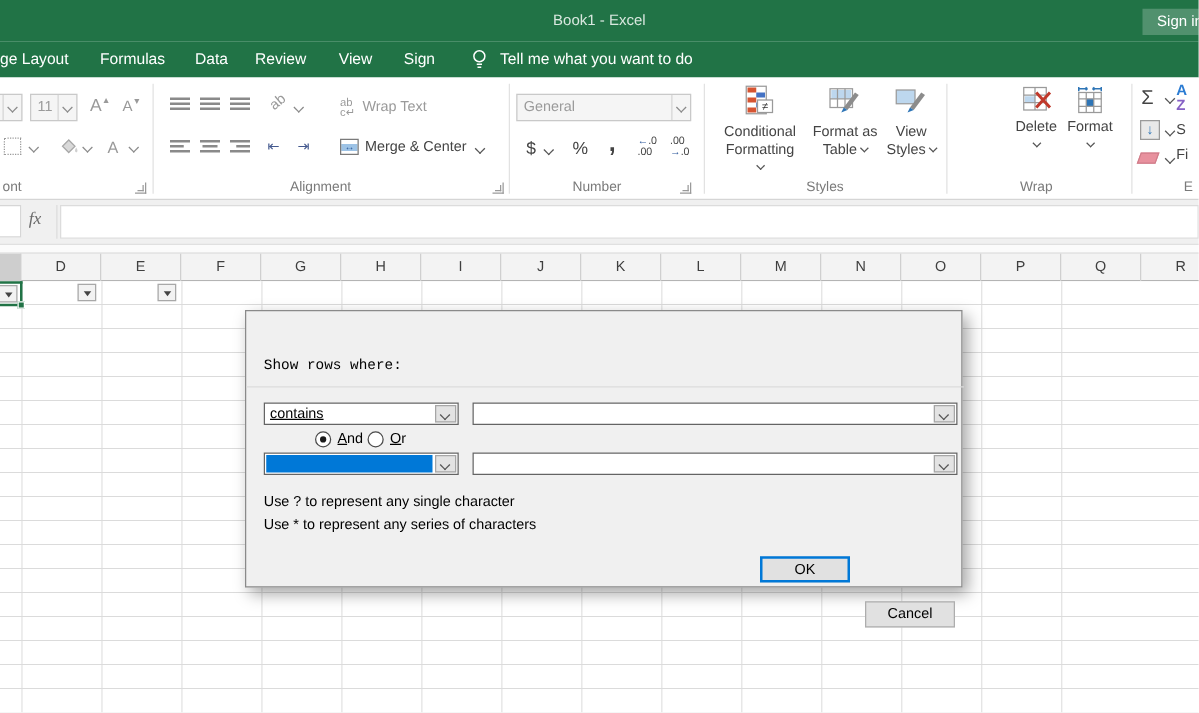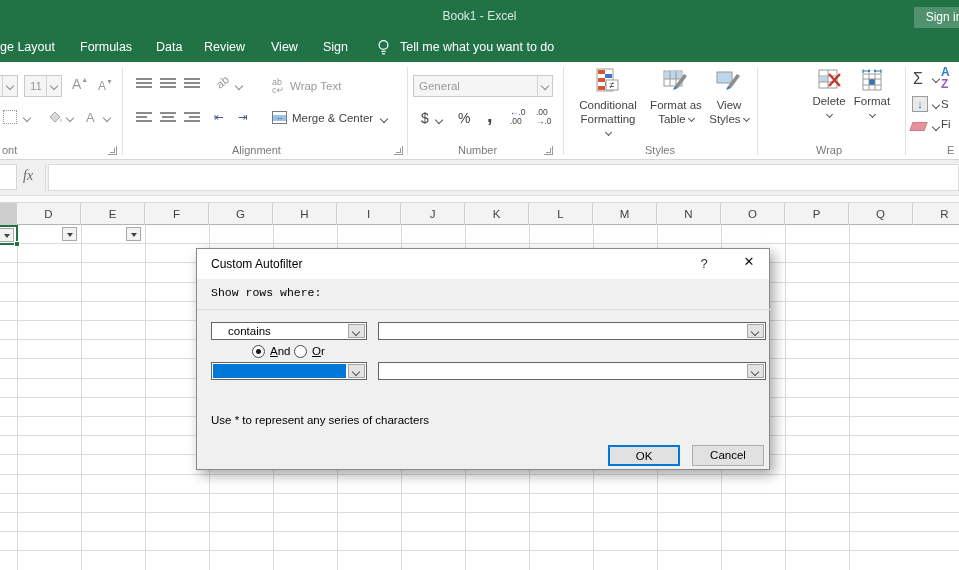--- a/index.html
+++ b/index.html
@@ -74,35 +74,35 @@
   .dlg { position:absolute; left:196px; top:248px; width:574px; height:222px; background:#f0f0f0;
          border:1px solid #8a8a8a; box-shadow:4px 5px 12px rgba(0,0,0,.35); font-size:11.5px; color:#000; }
   .dlg-title { position:absolute; left:0; top:0; width:100%; height:30px; background:#fff; }
   .dlg-title .tt { position:absolute; left:14px; top:8px; font-size:12px; }
   .dlg-help { position:absolute; left:498px; top:7px; width:18px; height:18px; text-align:center; font-size:13px; color:#333; }
   .dlg-close { position:absolute; left:540px; top:5px; width:24px; height:20px; text-align:center; font-size:13px; color:#111; }
   .dlg-sep { position:absolute; left:0px; top:60px; width:574px; height:1px; background:#dcdcdc; }
   .showrows { position:absolute; left:14px; top:37px;font-family:Liberation Mono, monospace; }
 
   .wcombo { position:absolute; height:18px; background:#fff; border:1px solid #646464; }
-  .wcombo .txt { position:absolute; left:16px; top:2px; }
+  .wcombo .txt { position:absolute; left:4px; top:2px;text-decoration:underline; }
   .wcombo .btn { position:absolute; right:1px; top:1px; bottom:1px; width:17px; background:#e3e3e3; border:1px solid #a6a6a6; }
   .wcombo .btn .chev { position:absolute; left:4px; top:4px; }
   .wcombo.hl::after { content:""; position:absolute; left:1px; top:1px; bottom:1px; right:20px; background:#0078d7; }
 
   .radio { position:absolute; width:13px; height:13px; border:1px solid #4a4a4a; border-radius:50%; background:#fff; }
   .radio.on::after { content:""; position:absolute; left:3px; top:3px; width:5px; height:5px; border-radius:50%; background:#1a1a1a; }
   .rlabel { position:absolute; top:0; }
   .rlabel .ul { text-decoration:underline; }
 
   .hint { position:absolute; left:14px; }
 
   .dbtn { position:absolute; width:72px; height:21px; background:#e1e1e1; text-align:center; line-height:19px; font-size:11.5px; }
   .dbtn.ok { border:2px solid #0078d7; }
-  .dbtn.cancel { border:1px solid #adadad; }
+  .dbtn.cancel { border:1px solid #adadad;margin-top:36px; }
 </style>
 </head>
 <body>
 
 <div class="titlebar">
   <div class="title-text">Book1  -  Excel</div>
   <div class="signin-btn">Sign in</div>
 </div>
 
 <div class="tabrow">
@@ -328,25 +328,20 @@
 </div>
 
 <div class="grid"></div>
 <div class="selcell"></div>
 <div class="fltbtn" style="left:-1px; top:228px;"></div>
 <div class="fltbtn" style="left:62px; top:227px;"></div>
 <div class="fltbtn" style="left:126px; top:227px;"></div>
 <div class="fillhandle"></div>
 
 <div class="dlg">
-  <div class="dlg-title">
-    <span class="tt">Custom Autofilter</span>
-    <span class="dlg-help">?</span>
-    <span class="dlg-close">✕</span>
-  </div>
   <div class="showrows">Show rows where:</div>
   <div class="dlg-sep"></div>
 
   <div class="wcombo" style="left:14px; top:73px; width:156px;">
     <span class="txt">contains</span>
     <span class="btn">
         <span class="chev dark"></span>
       </span>
   </div>
   <div class="wcombo" style="left:181px; top:73px; width:388px;">
@@ -367,17 +362,18 @@
         <span class="chev dark"></span>
       </span>
   </div>
   <div class="wcombo" style="left:181px; top:113px; width:388px;">
     <span class="txt"></span>
     <span class="btn">
         <span class="chev dark"></span>
       </span>
   </div>
 
+  <div class="hint" style="top:147px;">Use ? to represent any single character</div>
   <div class="hint" style="top:165px;">Use * to represent any series of characters</div>
 
   <div class="dbtn ok" style="left:411px; top:196px;">OK</div>
   <div class="dbtn cancel" style="left:495px; top:196px;">Cancel</div>
 </div>
 
 </body></html>

